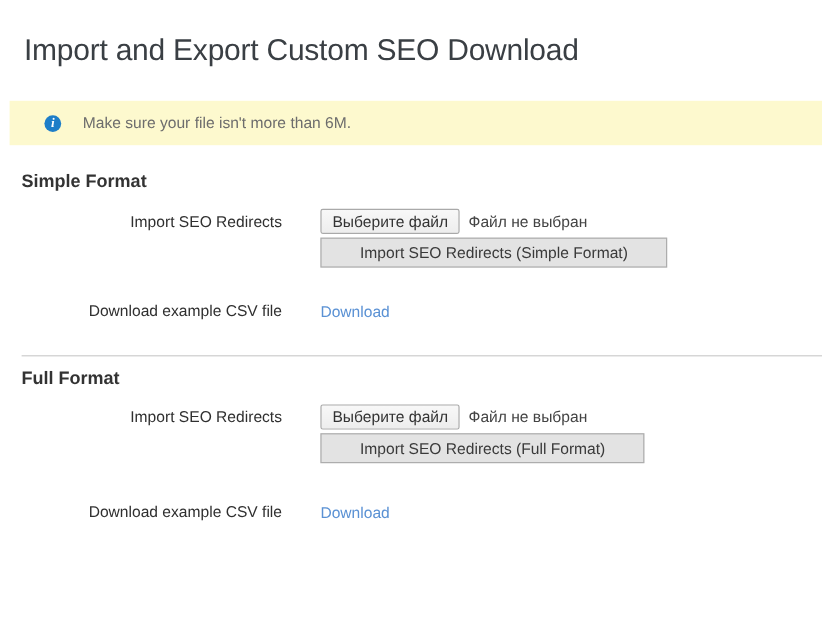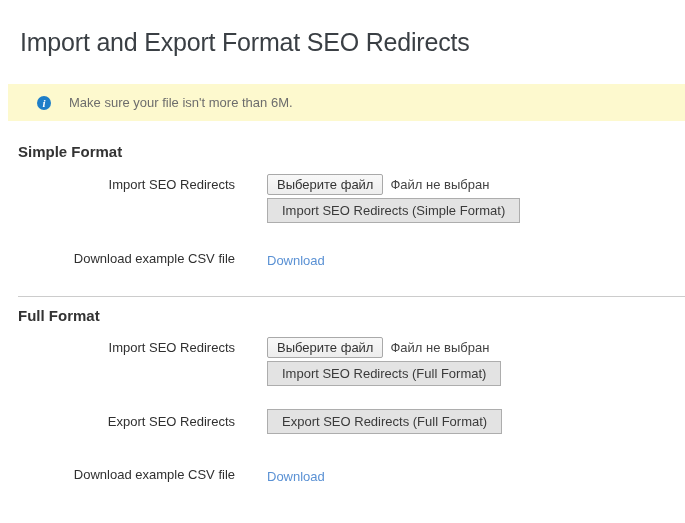--- a/index.html
+++ b/index.html
@@ -60,21 +60,21 @@
     border:1px solid #a9a9a9;border-radius:2px;
     padding:2px 9px;font-size:13px;line-height:15px;color:#333;
     cursor:pointer;white-space:nowrap;
   }
   .file-status{margin-left:7px;color:#444;white-space:nowrap;text-align:center;}
   .btn{
     display:inline-block;
     background:var(--button_bg);
     border:1px solid var(--button_border);
     color:#3a3a3a;font-family:inherit;
-    font-size:13px;line-height:15px;padding:4px 14px;
+    font-size:13px;line-height:15px;padding:4px 32px;
     cursor:pointer;white-space:nowrap;
   }
   .stacked-btn{margin-top:3px;}
   .link{
     color:var(--link);font-size:13px;line-height:16px;
     text-decoration:none;cursor:pointer;
   }
   .divider{
     border:0;border-top:1px solid var(--divider);
     margin:27px 0 0 18px;height:0;
@@ -83,21 +83,21 @@
   .row-download-simple{margin-top:28px;}
   .row-import-full{margin-top:13px;}
   .row-export-full{margin-top:23px;}
   .row-download-full{margin-top:33px;}
 </style>
 </head>
 <body>
 
 <div class="page">
 
-  <h1 class="page-title">Import and Export Format SEO Redirects</h1>
+  <h1 class="page-title">Import and Export Custom SEO Download</h1>
 
   <div class="notice">
     <span class="info-icon">i</span>
     <span class="notice-text">Make sure your file isn't more than 6M.</span>
   </div>
 
   <h2 class="section-heading">Simple Format</h2>
 
   <div class="form-row row-import-simple">
     <div class="label-col">Import SEO Redirects</div>
@@ -125,26 +125,20 @@
     <div class="label-col">Import SEO Redirects</div>
     <div class="control-col">
       <div class="file-input">
         <span class="file-btn">Выберите файл</span>
         <span class="file-status">Файл не выбран</span>
       </div>
       <button type="button" class="btn stacked-btn">Import SEO Redirects (Full Format)</button>
     </div>
   </div>
 
-  <div class="form-row center row-export-full">
-    <div class="label-col">Export SEO Redirects</div>
-    <div class="control-col">
-      <button type="button" class="btn">Export SEO Redirects (Full Format)</button>
-    </div>
-  </div>
 
   <div class="form-row row-download-full">
     <div class="label-col" style="padding-top:0;">Download example CSV file</div>
     <div class="control-col">
       <a class="link">Download</a>
     </div>
   </div>
 
 </div>
 

